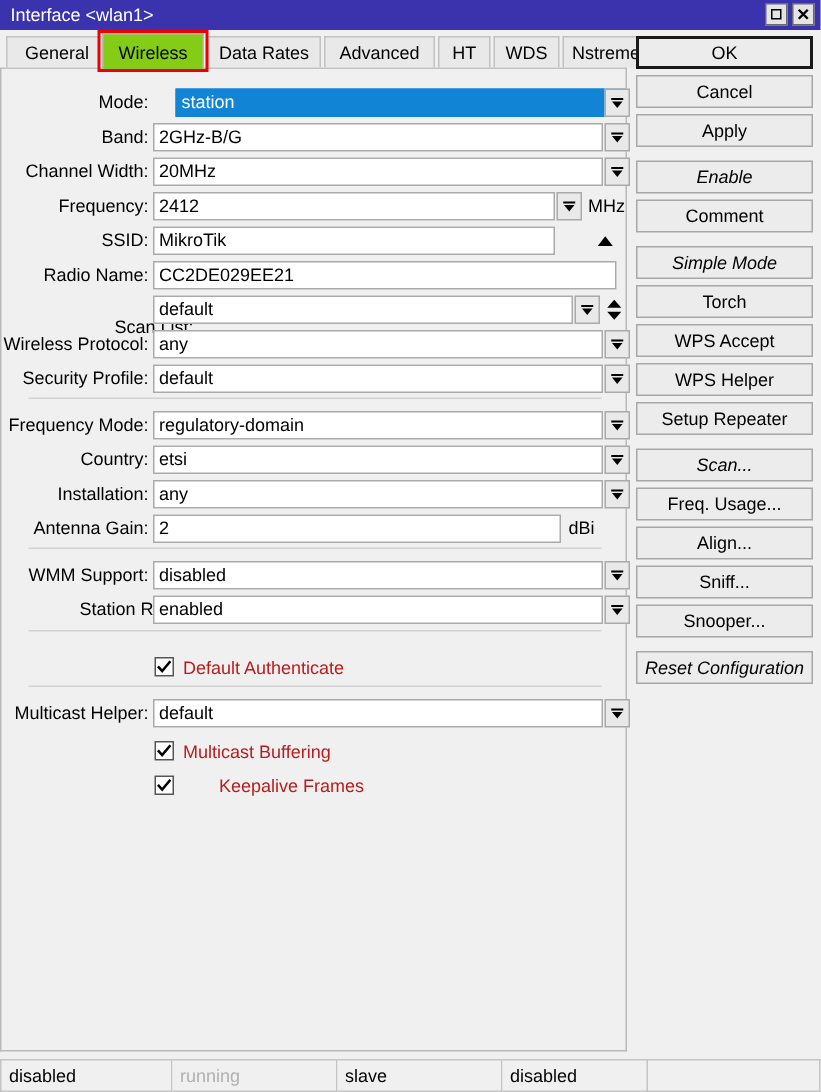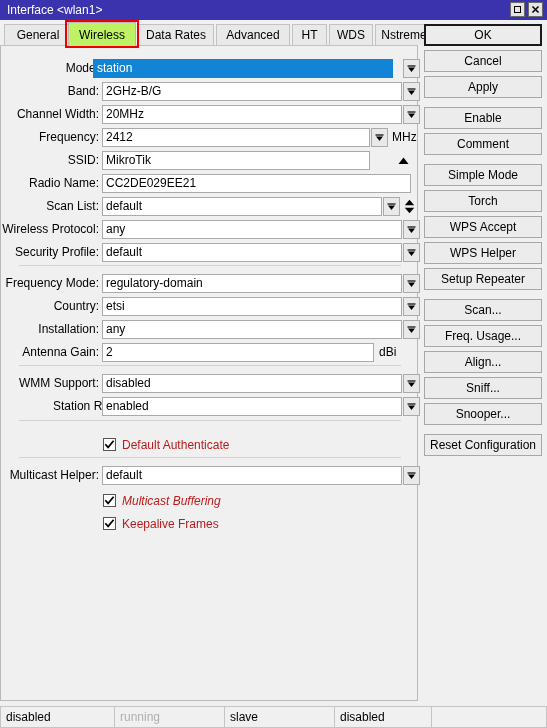--- a/index.html
+++ b/index.html
@@ -32,21 +32,21 @@
 
   
   .tabstrip{position:absolute;left:0;top:22px;width:418px;height:25px;}
   .tab{
     position:absolute;top:2px;height:21px;
     background:#e9e9e9;border:1px solid #c2c2c2;border-bottom:none;
     display:flex;align-items:center;justify-content:center;
     font-size:12px;box-sizing:border-box;cursor:pointer;color:#000;
     padding:0 7px;white-space:nowrap;
   }
-  .tab.active{background:#bef264;border-color:#b9b9b9;top:0;height:24px;z-index:3;}
+  .tab.active{background:#84cc16;border-color:#b9b9b9;top:0;height:24px;z-index:3;}
   .tabhi{
     position:absolute;border:2px solid #ee0000;box-sizing:border-box;z-index:6;pointer-events:none;
   }
 
   
   .panel{
     position:absolute;left:0;top:45px;width:418px;height:656px;
     background:#f0f0f0;border:1px solid #b9b9b9;border-top:1px solid #c2c2c2;
     box-sizing:border-box;
   }
@@ -93,21 +93,21 @@
   
   .btnpanel{position:absolute;left:424px;top:24px;width:118px;}
   .btn{
     width:118px;height:22px;margin-bottom:4px;
     background:#ececec;border:1px solid #a7a7a7;box-sizing:border-box;
     font-size:12px;color:#000;
     display:flex;align-items:center;justify-content:center;
     cursor:pointer;white-space:nowrap;
   }
   .btn.default{border:2px solid #1a1a1a;}
-  .btn.gap{margin-top:9px;}
+  .btn.gap{margin-top:9px;font-style:italic;}
 
   
   .statusbar{
     position:absolute;left:0;top:706px;width:547px;height:22px;
     display:flex;box-sizing:border-box;
   }
   .statcell{
     height:22px;background:#f0f0f0;border:1px solid #c4c4c4;border-left:none;
     box-sizing:border-box;font-size:12px;line-height:20px;padding-left:5px;
     color:#000;white-space:nowrap;overflow:hidden;
@@ -159,21 +159,21 @@
       <div class="tab" style="left: 375px; width: 58px;">
         <span>Nstreme</span>
       </div>
       <div class="tab" style="left: 435px; width: 26px;">
         <span>...</span>
       </div>
     </div>
 
   <div class="panel" id="panel">
       <div class="lbl" style="left: 0px; top: 13px; width: 98px; position: absolute;">Mode:</div>
-      <div class="field sel" style="left: 92px; top: 13px; width: 300px;">station</div>
+      <div class="field sel" style="left: 116px; top: 13px; width: 300px;">station</div>
       <div class="ddbtn" style="left: 402px; top: 13px;">
         <svg width="9" height="9" viewBox="0 0 9 9">
           <path d="M0.5 2 L8.5 2" stroke="#000" stroke-width="1.2"></path>
           <path d="M1 3.6 L8 3.6 L4.5 8 Z" fill="#000"></path>
         </svg>
       </div>
       <div class="lbl" style="left: 0px; top: 36px; width: 98px; position: absolute;">Band:</div>
       <div class="field" style="left: 101px; top: 36px; width: 300px;">2GHz-B/G</div>
       <div class="ddbtn" style="left: 402px; top: 36px;">
         <svg width="9" height="9" viewBox="0 0 9 9">
@@ -200,21 +200,21 @@
       <div class="unit" style="left: 391px; top: 82px;">MHz</div>
       <div class="lbl" style="left: 0px; top: 105px; width: 98px; position: absolute;">SSID:</div>
       <div class="field" style="left: 101px; top: 105px; width: 268px;">MikroTik</div>
       <div class="arrowbtn" style="left: 395px; top: 105px;">
         <svg width="11" height="8" viewBox="0 0 11 8">
           <path d="M0.5 7 L10.5 7 L5.5 0.5 Z" fill="#000"></path>
         </svg>
       </div>
       <div class="lbl" style="left: 0px; top: 128px; width: 98px; position: absolute;">Radio Name:</div>
       <div class="field" style="left: 101px; top: 128px; width: 309px;">CC2DE029EE21</div>
-      <div class="lbl" style="left: 0px; top: 151px; width: 98px; position: absolute;">Scan List:</div>
+      <div class="lbl" style="left: 0px; top: 163px; width: 98px; position: absolute; padding-left: 30px;">Scan List:</div>
       <div class="field" style="left: 101px; top: 151px; width: 280px;">default</div>
       <div class="ddbtn" style="left: 382px; top: 151px;">
         <svg width="9" height="9" viewBox="0 0 9 9">
           <path d="M0.5 2 L8.5 2" stroke="#000" stroke-width="1.2"></path>
           <path d="M1 3.6 L8 3.6 L4.5 8 Z" fill="#000"></path>
         </svg>
       </div>
       <div class="arrowbtn" style="left: 401px; top: 151px;">
         <svg width="11" height="15" viewBox="0 0 11 15">
           <path d="M0.8 6.2 L5.5 0.8 L10.2 6.2 Z" fill="#000"></path>
@@ -293,29 +293,29 @@
       <div class="sep" style="top: 374px;"></div>
       <div class="sep" style="top: 411px;"></div>
       <div class="chkrow" style="left: 102px; top: 389px;">
         <span class="chk">
           <svg width="11" height="11" viewBox="0 0 11 11">
             <path d="M1.3 5.3 L4.1 8.4 L9.6 1.8" stroke="#000" stroke-width="1.7" fill="none"></path>
           </svg>
         </span>
         <span class="chklabel">Default Authenticate</span>
       </div>
-      <div class="chkrow" style="left: 102px; top: 445px; font-style: italic;">
+      <div class="chkrow" style="left: 102px; top: 445px;">
         <span class="chk">
           <svg width="11" height="11" viewBox="0 0 11 11">
             <path d="M1.3 5.3 L4.1 8.4 L9.6 1.8" stroke="#000" stroke-width="1.7" fill="none"></path>
           </svg>
         </span>
         <span class="chklabel">Multicast Buffering</span>
       </div>
-      <div class="chkrow" style="left: 102px; top: 468px;">
+      <div class="chkrow" style="left: 102px; top: 468px; gap: 24px;">
         <span class="chk">
           <svg width="11" height="11" viewBox="0 0 11 11">
             <path d="M1.3 5.3 L4.1 8.4 L9.6 1.8" stroke="#000" stroke-width="1.7" fill="none"></path>
           </svg>
         </span>
         <span class="chklabel">Keepalive Frames</span>
       </div>
     </div>
 
   <div class="btnpanel" id="btnpanel">

